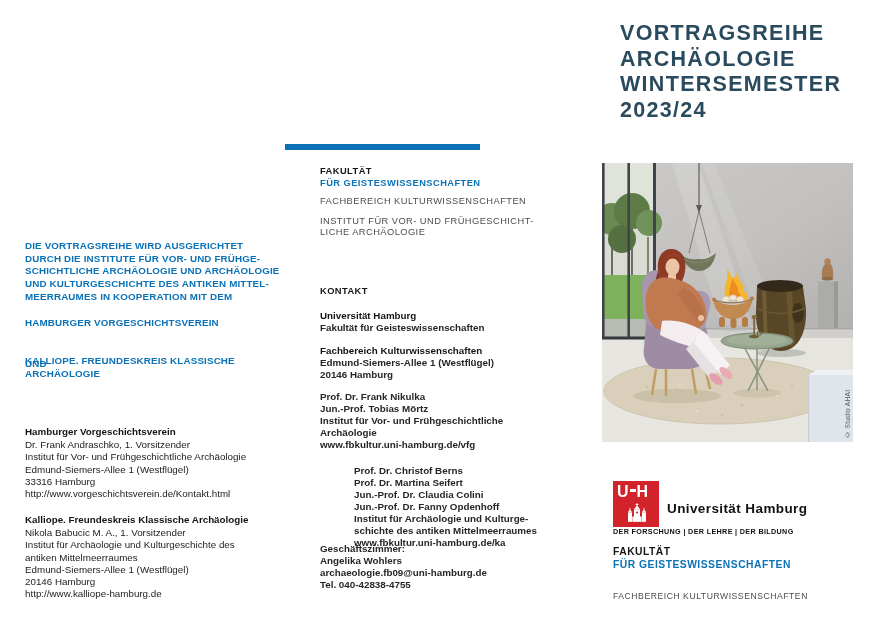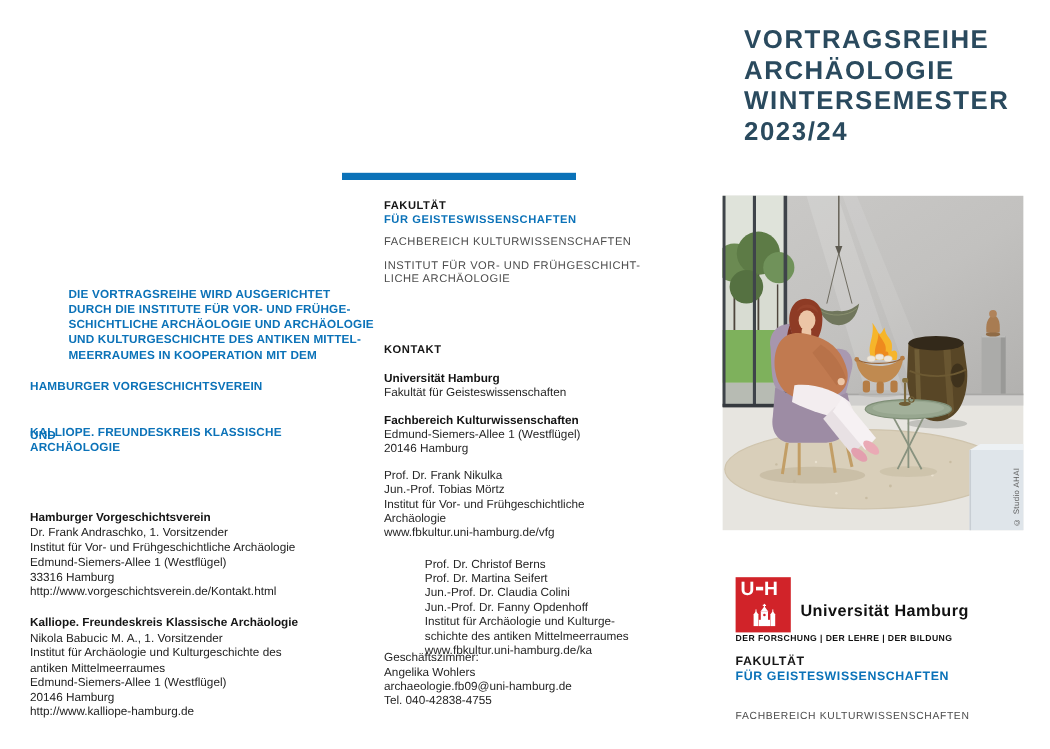--- a/index.html
+++ b/index.html
@@ -8,41 +8,40 @@
     font-family:"Liberation Sans",sans-serif;color:#1c1c1c;
   }
   .prel{white-space:pre-line;}
   .abs{position:absolute;}
 
   
   .intro{
     left:25px;top:240px;width:300px;
     font-size:9.8px;line-height:12.7px;font-weight:bold;letter-spacing:.15px;
     color:var(--accent_blue,#0b72b8);
-    margin-left:32px;
   }
   .partner1{left:25px;top:317px;}
   .und{left:25px;top:358px;}
   .partner2{left:25px;top:355px;}
   .bluecaps{
     width:300px;font-size:9.8px;line-height:12.7px;font-weight:bold;letter-spacing:.15px;
     color:var(--accent_blue,#0b72b8);
   }
   .orgname{font-size:9.8px;line-height:12.3px;font-weight:bold;color:#151515;width:300px;}
   .orgdetails{font-size:9.8px;line-height:12.3px;color:#222;width:300px;}
   .v1n{left:25px;top:426px;} .v1d{left:25px;top:439px;}
   .v2n{left:25px;top:514px;} .v2d{left:25px;top:527px;}
 
   
   .bluebar{left:285px;top:144px;width:195px;height:5.5px;background:var(--accent_blue,#0b72b8);}
   .m{left:320px;width:230px;}
   .mcaps{font-size:9.3px;line-height:11.3px;letter-spacing:.45px;color:#4c4c4c;}
   .mcaps-b{font-size:9.3px;line-height:11.3px;letter-spacing:.45px;font-weight:bold;color:#161616;}
   .mcaps-blue{font-size:9.3px;line-height:11.3px;letter-spacing:.45px;font-weight:bold;color:var(--accent_blue,#0b72b8);}
-  .mbody{font-size:9.8px;line-height:12px;color:#262626;}
+  .mbody{font-size:9.8px;line-height:12px;color:#262626;font-weight:bold;}
   .mbold{font-weight:bold;color:#141414;}
   .t-fak{top:166px;} .t-fakblue{top:178px;} .t-fach{top:196px;}
   .t-inst1{top:216px;} .t-inst2{top:247px;} .t-kontakt{top:286px;}
   .t-uni{top:310px;} .t-unisub{top:322px;}
   .t-dept{top:345px;} .t-deptaddr{top:357px;}
   .t-staff1{top:391px;} .t-staff2{top:465px;margin-left:34px;} .t-office{top:543px;}
 
   
   .cover-title{
     left:620px;top:21px;width:250px;

